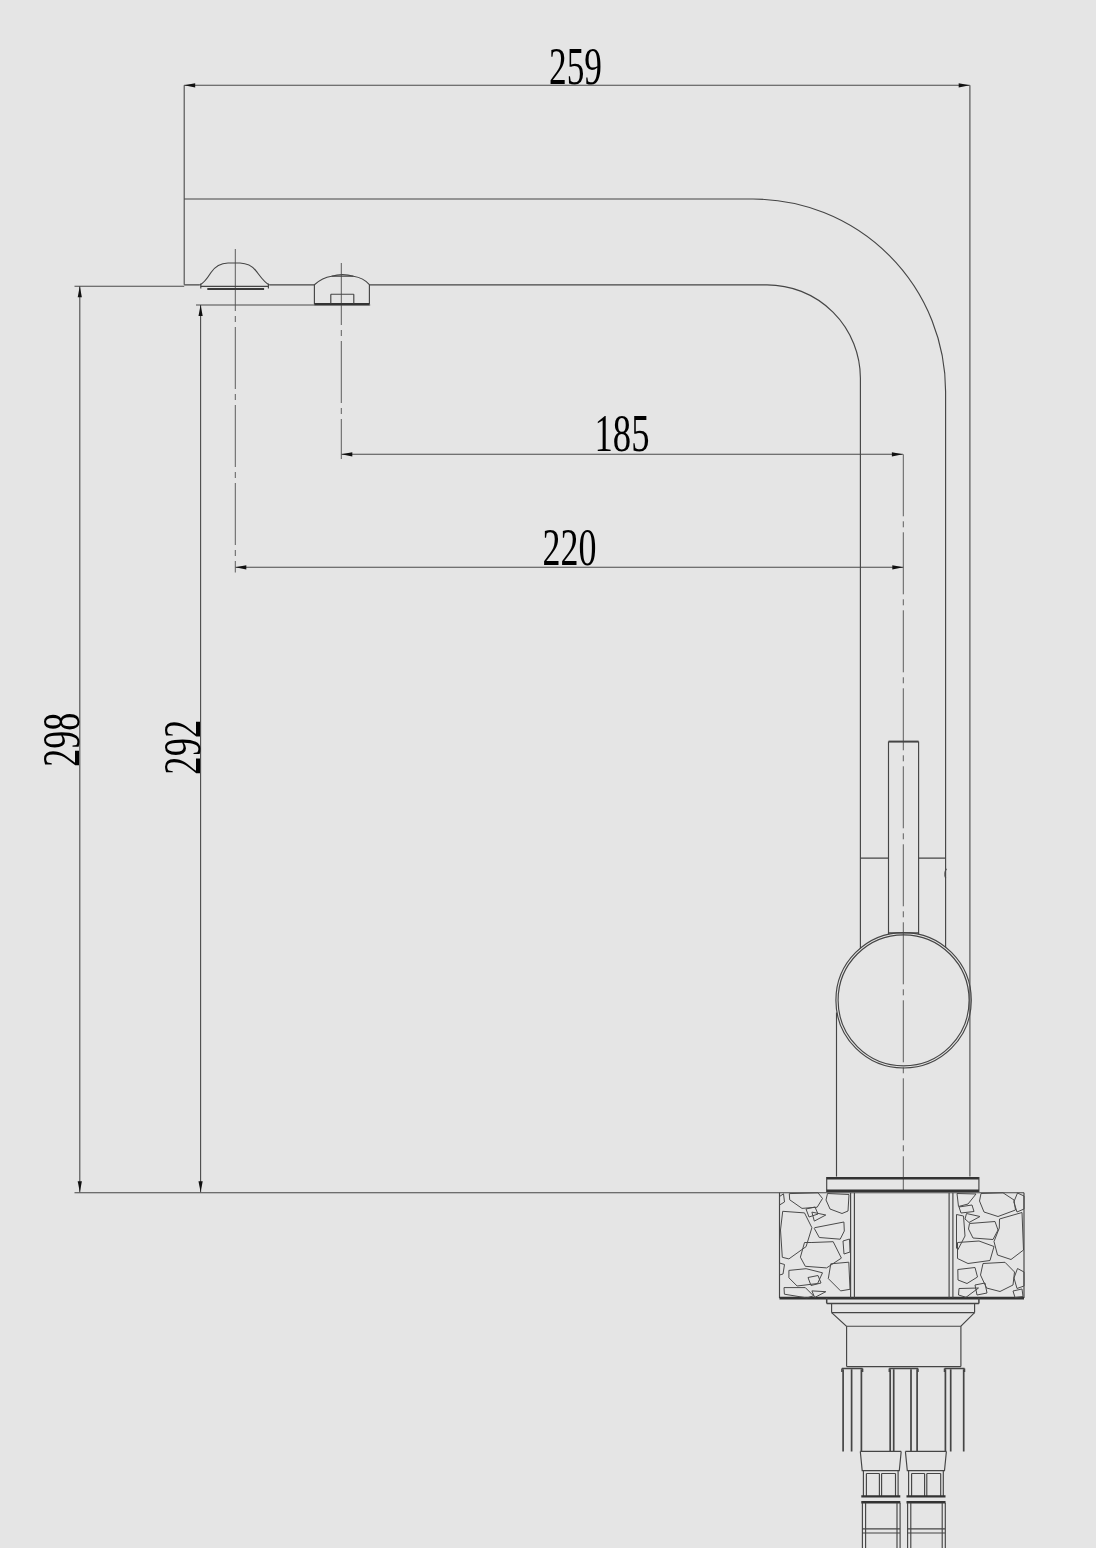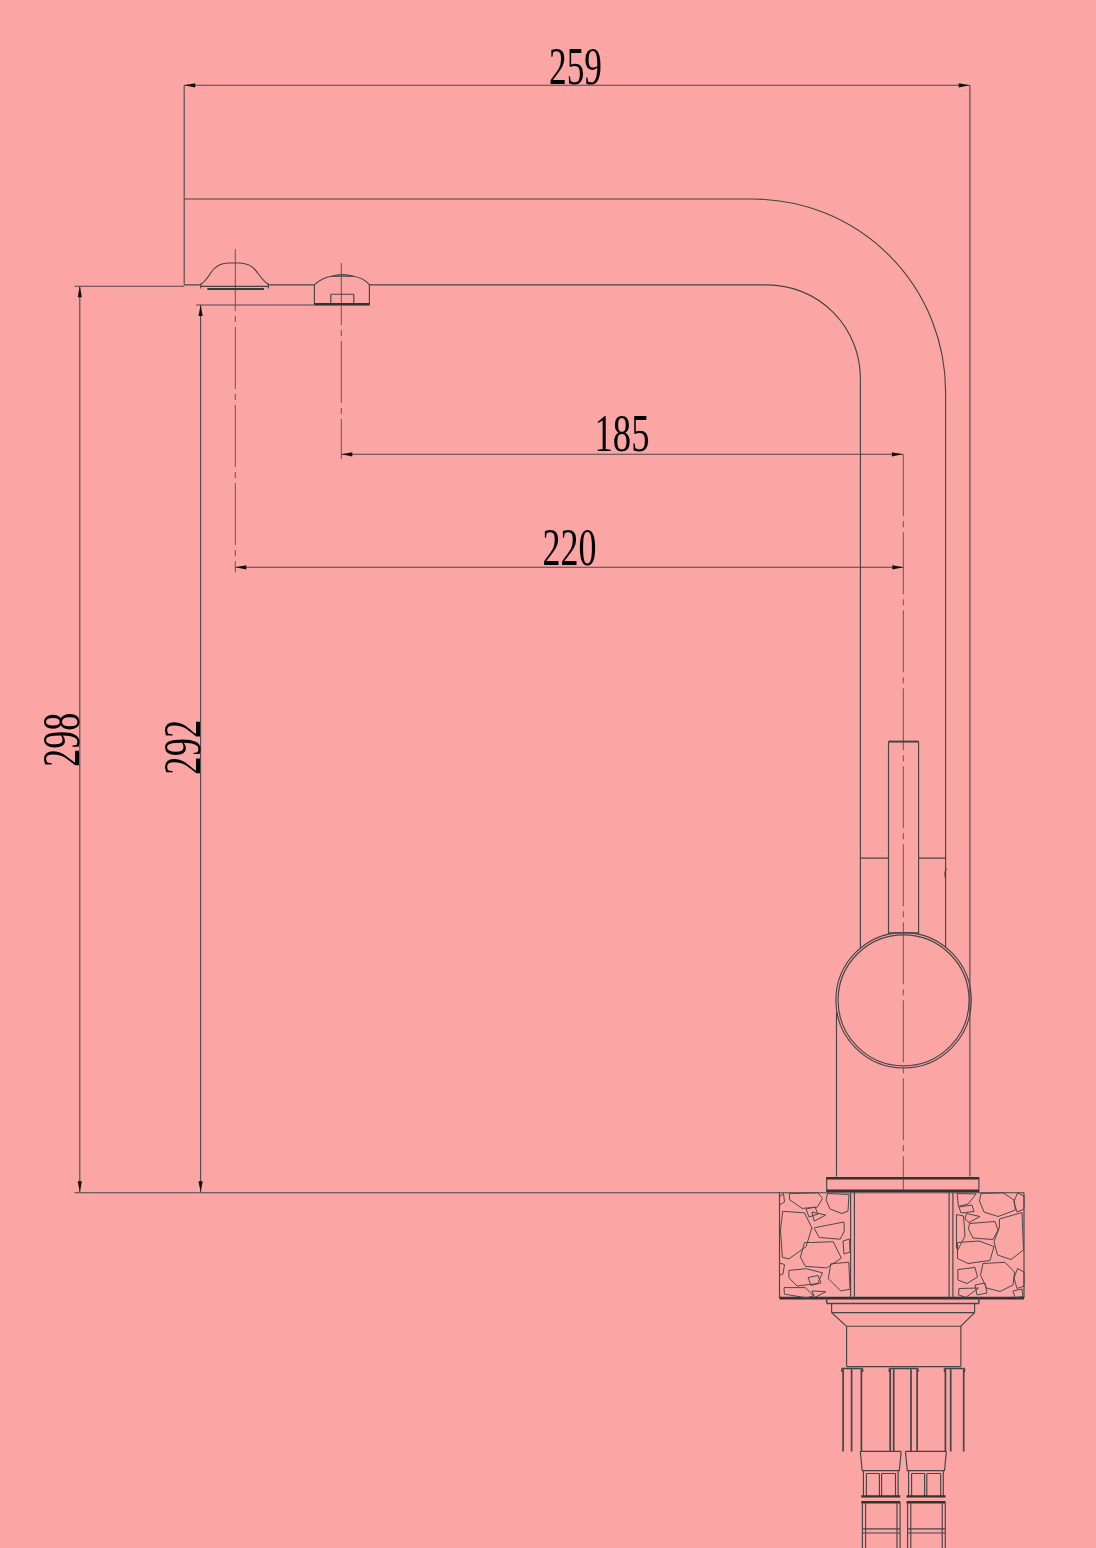--- a/index.html
+++ b/index.html
@@ -1,16 +1,16 @@
 <!DOCTYPE html>
 <html><head>
 <meta charset="utf-8">
 <style>
 html,body{margin:0;padding:0;background:#ffffff;}
-#page{position:relative;width:1096px;height:1548px;background:#fca5a5;overflow:hidden;}
+#page{position:relative;width:1096px;height:1548px;background:#e5e5e5;overflow:hidden;}
 svg{display:block;}
 text{font-family:"Liberation Serif",serif;fill:#000;}
 </style>
 </head>
 <body>
 <div id="page">
 <svg width="1096" height="1548" viewBox="0 0 1096 1548" fill="none" stroke-linecap="butt">
 <g stroke="#4a4a4a" stroke-width="1.1">
 
 <path d="M 184.2,85.3 H 969.7"></path>

